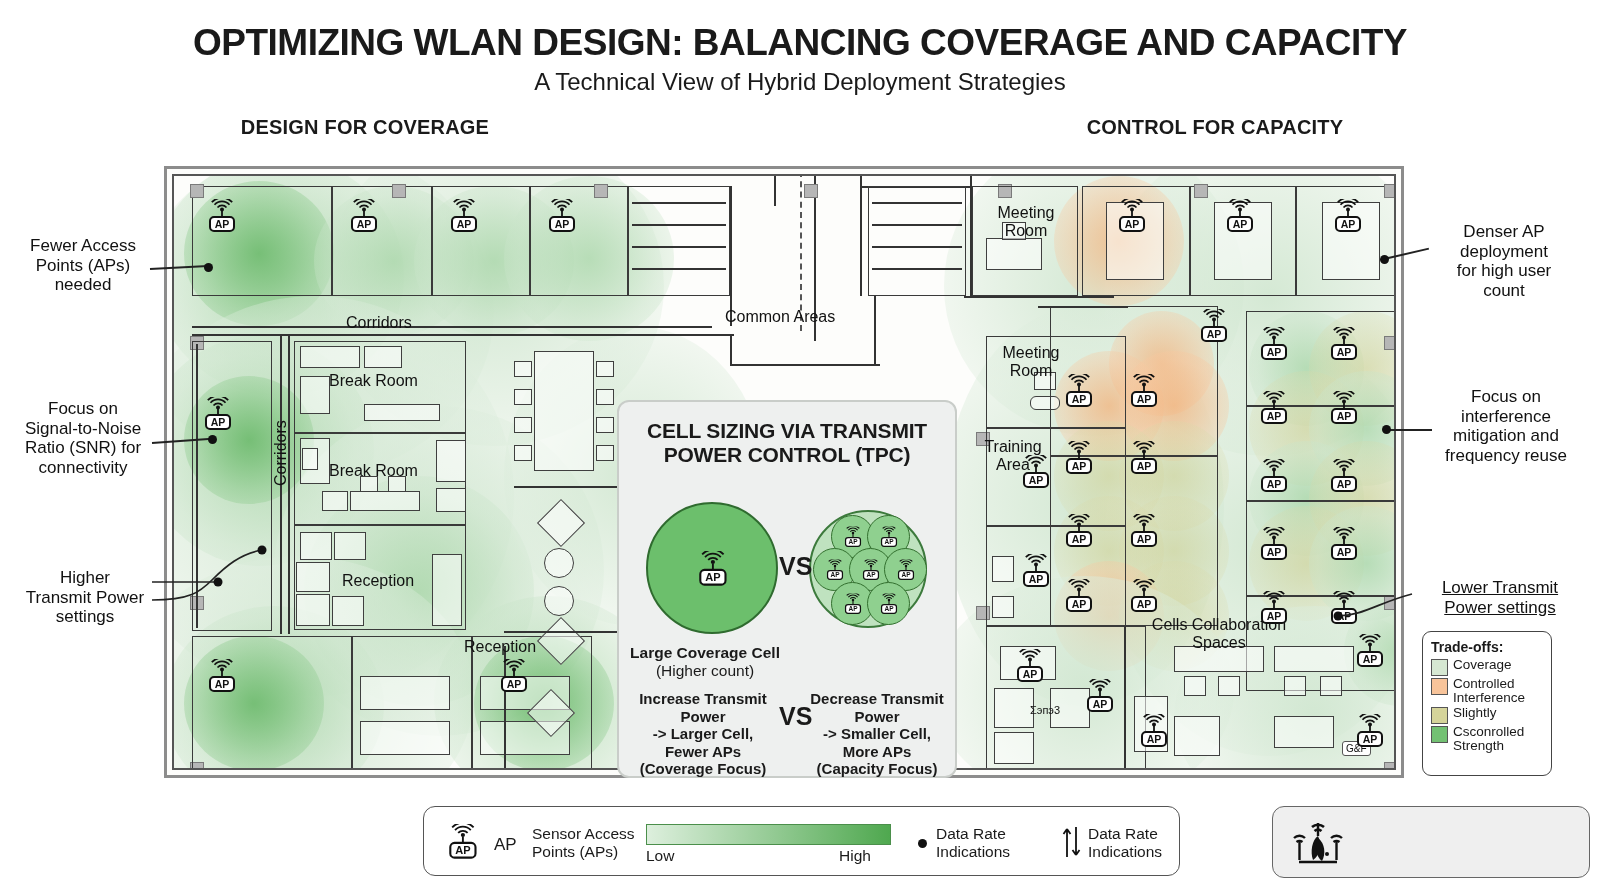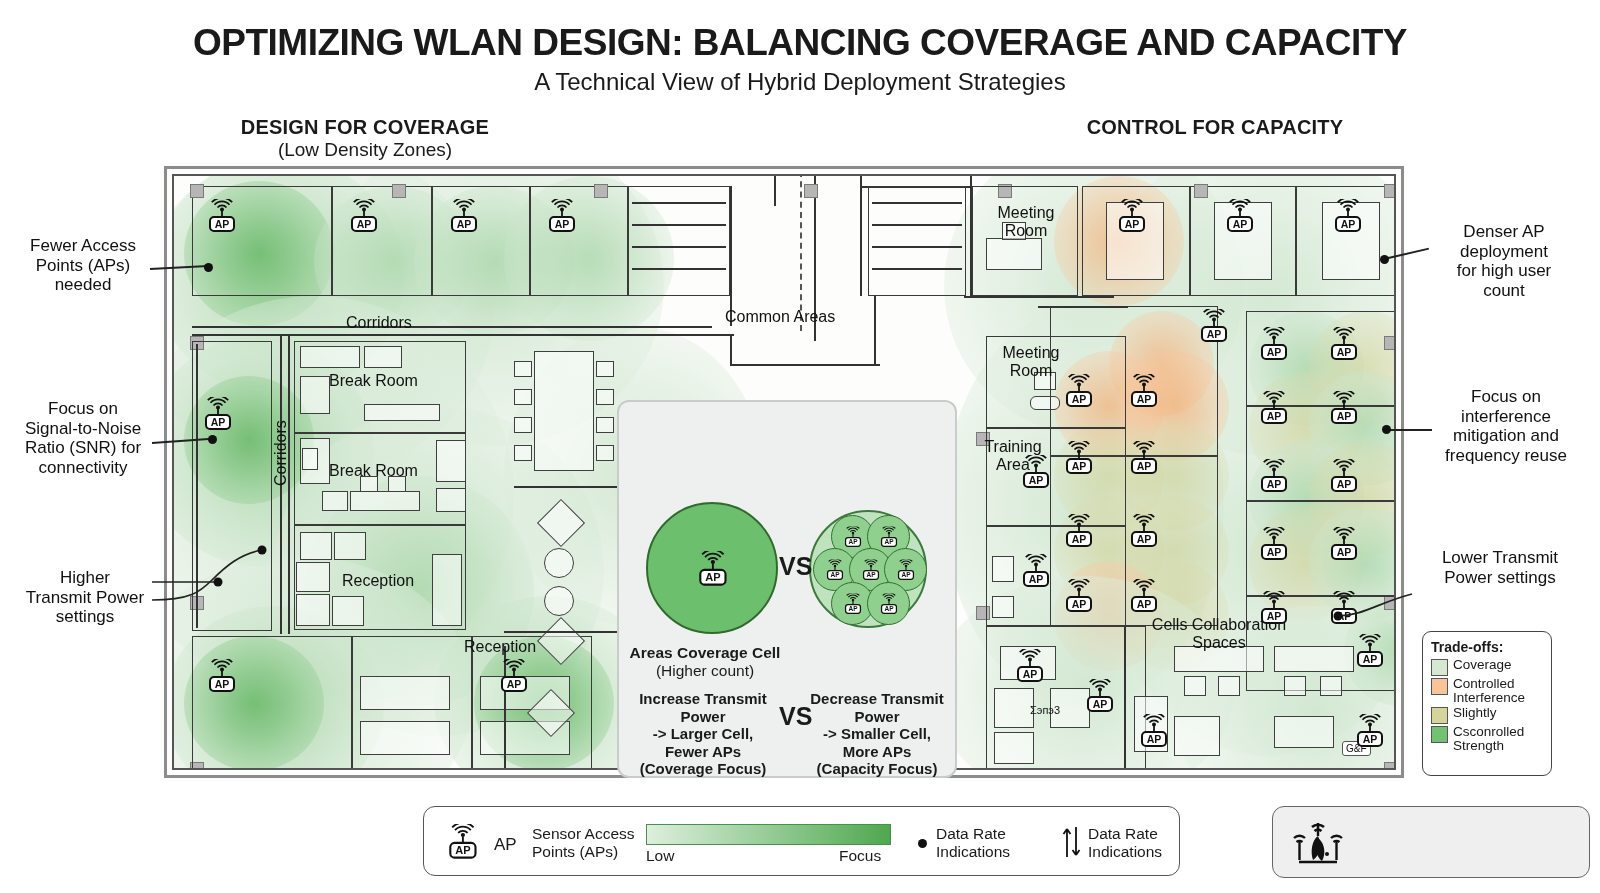--- a/index.html
+++ b/index.html
@@ -107,21 +107,20 @@
   #brand .bt { font-size:19px; font-weight:bold; line-height:1.1; letter-spacing:-0.2px; }
 </style>
 </head>
 <body>
 
 <div class="abs" id="title">OPTIMIZING WLAN DESIGN: BALANCING COVERAGE AND CAPACITY</div>
 <div class="abs" id="subtitle">A Technical View of Hybrid Deployment Strategies</div>
 
 <div class="abs sec-head" id="sec-left">
   <div class="h1">DESIGN FOR COVERAGE</div>
-  <div class="h2">(Low Density Zones)</div>
 </div>
 <div class="abs sec-head" id="sec-right">
   <div class="h1">CONTROL FOR CAPACITY</div>
 </div>
 
 <div class="abs" id="plan">
   <div id="plan-inner">
 
     <div class="blob g3" style="left:-40px;top:-30px;width:360px;height:330px;"></div>
     <div class="blob g3" style="left:150px;top:-50px;width:340px;height:320px;"></div>
@@ -760,28 +759,30 @@
 <div class="leader" style="left:1384px;top:258px;width:46px;transform:rotate(-13deg);"></div>
 <div class="dot" style="left:1380px;top:255px;"></div>
 
 <div class="anno" style="left:1420px;top:387px;width:172px;white-space:pre-line;">Focus on
 interference
 mitigation and
 frequency reuse</div>
 <div class="leader" style="left:1386px;top:429px;width:46px;"></div>
 <div class="dot" style="left:1382px;top:425px;"></div>
 
-<div class="anno" style="left:1414px;top:548px;width:172px;white-space:pre-line;">Lower Transmit
+<div class="anno" style="left:1414px;top:578px;width:172px;white-space:pre-line;text-decoration:underline;">Lower Transmit
 Power settings</div>
 <svg class="abs" style="left:1336px;top:580px;width:90px;height:50px;overflow:visible;">
   <path d="M2,36 C26,36 44,22 76,14" fill="none" stroke="#222" stroke-width="1.7"></path>
   <circle cx="2" cy="36" r="4.5" fill="#111"></circle>
 </svg>
 
 <div class="abs" id="tpc">
+  <h3 style="white-space:pre-line;">CELL SIZING VIA TRANSMIT
+POWER CONTROL (TPC)</h3>
 
   <div class="bigcell">
     <div class="ap" style="left:50%;top:50%;transform:translate(-50%,-50%);">
         <svg width="37.800000000000004" height="35.7" viewBox="0 0 36 34">
           <path d="M18 12 L18 18" stroke="#111" stroke-width="1.8"></path>
           <circle cx="18" cy="10.5" r="2" fill="#111"></circle>
           <path d="M13.5 8.5 a6 6 0 0 1 9 0" stroke="#111" stroke-width="1.7" fill="none"></path>
           <path d="M10.5 5.8 a10 10 0 0 1 15 0" stroke="#111" stroke-width="1.7" fill="none"></path>
           <path d="M7.8 3.2 a14 14 0 0 1 20.4 0" stroke="#111" stroke-width="1.7" fill="none"></path>
           <rect x="6" y="18" width="24" height="14" rx="4" fill="#fff" stroke="#111" stroke-width="2"></rect>
@@ -881,21 +882,21 @@
             <text x="18" y="28.8" font-family="Liberation Sans, sans-serif" font-size="10.5" font-weight="bold" text-anchor="middle" fill="#111">AP</text>
           </svg>
         </div>
       </div>
   </div>
 
   <div id="vs1">VS</div>
   <div id="vs2">VS</div>
 
   <div class="capt" style="left:6px;top:242px;width:160px;">
-    <b>Areas Coverage Cell</b><br>
+    <b>Large Coverage Cell</b><br>
     <span>(Higher count)</span>
   </div>
 
   <div class="blk" style="left:8px;top:288px;width:152px;white-space:pre-line;">Increase Transmit
 Power
 -&gt; Larger Cell,
 Fewer APs
 (Coverage Focus)</div>
   <div class="blk" style="left:182px;top:288px;width:152px;white-space:pre-line;">Decrease Transmit
 Power
@@ -937,21 +938,21 @@
         <rect x="6" y="18" width="24" height="14" rx="4" fill="#fff" stroke="#111" stroke-width="2"></rect>
         <text x="18" y="28.8" font-family="Liberation Sans, sans-serif" font-size="10.5" font-weight="bold" text-anchor="middle" fill="#111">AP</text>
       </svg>
     </div>
   <div class="bl-txt" style="left:70px;top:28px;font-size:17px;">AP</div>
   <div class="bl-txt" style="left:108px;top:18px;white-space:pre-line;">Sensor Access
 Points (APs)</div>
 
   <div id="gradbar"></div>
   <div id="lowlab">Low</div>
-  <div id="highlab">Focus</div>
+  <div id="highlab">High</div>
 
   <div class="dot" style="left:494px;top:32px;width:9px;height:9px;"></div>
   <div class="bl-txt" style="left:512px;top:18px;white-space:pre-line;">Data Rate
 Indications</div>
 
   <svg class="abs" style="left:638px;top:16px;width:20px;height:38px;">
     <path d="M5,34 L5,6 M5,6 L1.5,11 M5,6 L8.5,11" stroke="#111" stroke-width="1.8" fill="none"></path>
     <path d="M14,4 L14,32 M14,32 L10.5,27 M14,32 L17.5,27" stroke="#111" stroke-width="1.8" fill="none"></path>
   </svg>
   <div class="bl-txt" style="left:664px;top:18px;white-space:pre-line;">Data Rate

